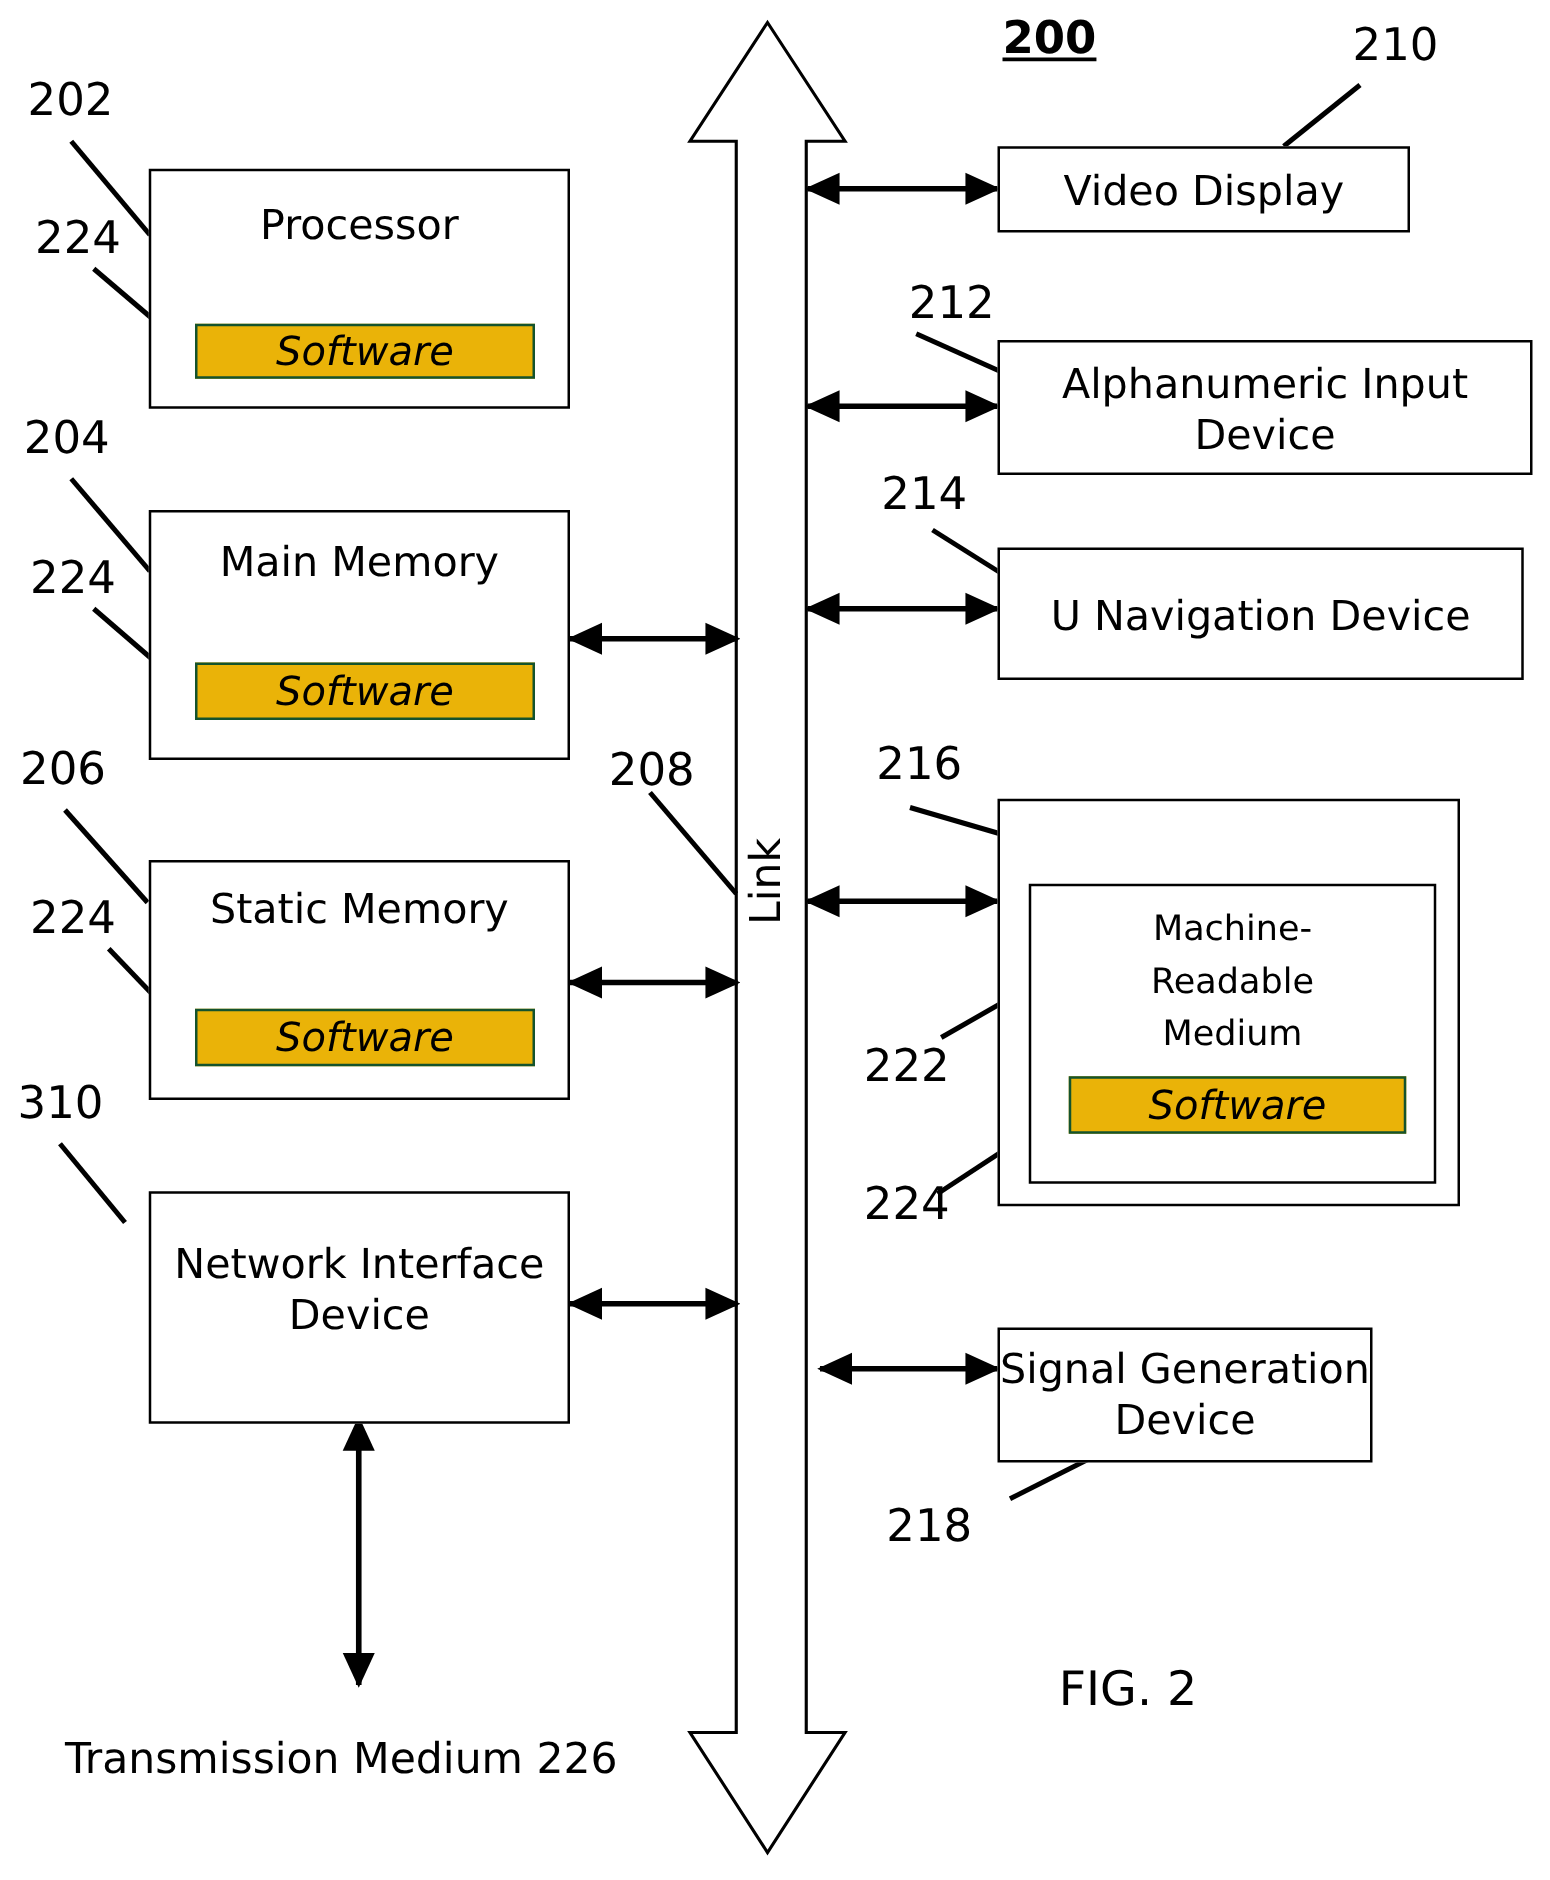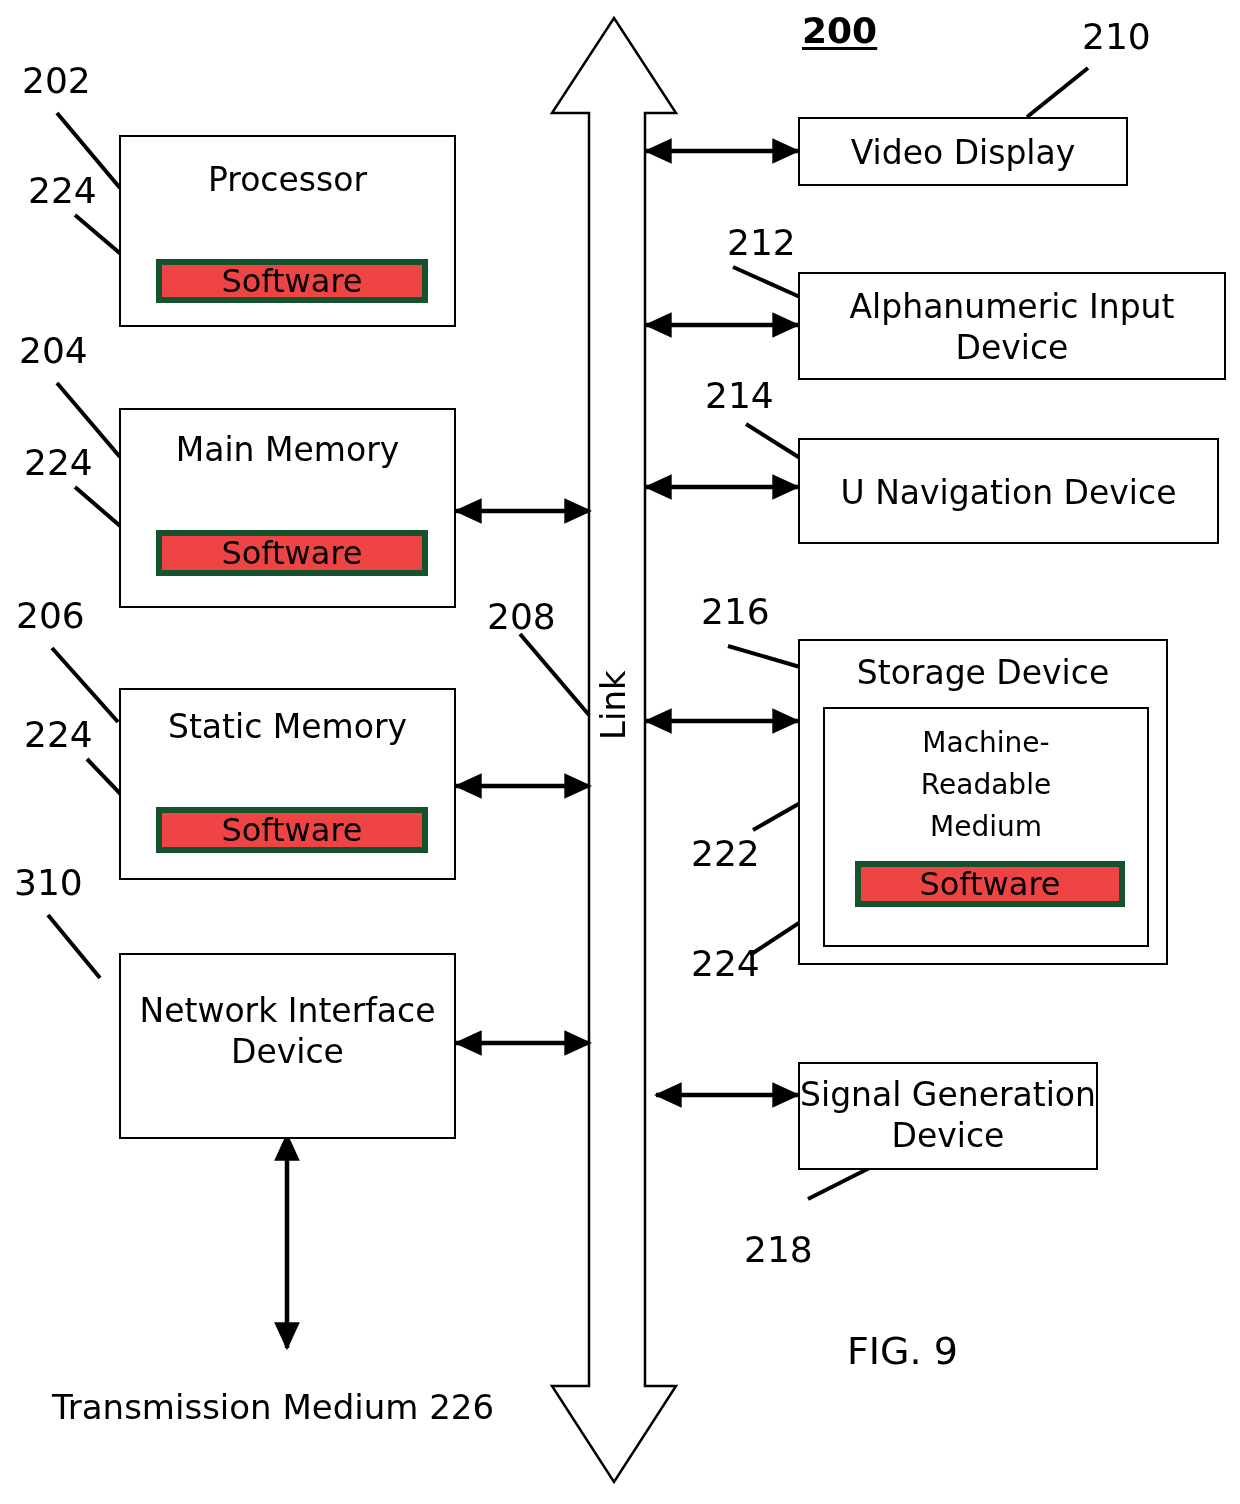--- a/index.html
+++ b/index.html
@@ -28,27 +28,28 @@
     position: absolute;
     left: 0;
     right: 0;
     text-align: center;
     font-size: 33px;
     line-height: 41px;
     white-space: pre-line;
   }
   .inner-box {
     position: absolute;
-    border: 6px solid #14532d;
-    background: #ef4444;
+    border: 2px solid #14532d;
+    background: #eab308;
     box-sizing: border-box;
     display: flex;
     align-items: center;
     justify-content: center;
     font-size: 32px;
+    font-style: italic;
   }
   .refnum {
     position: absolute;
     font-size: 36px;
     line-height: 38px;
     white-space: nowrap;
   }
   .refnum.underline {
     text-decoration: underline;
     text-underline-offset: 4px;
@@ -170,21 +171,20 @@
   <div class="box" style="left:798px; top:272px; width:428px; height:108px;">
     <div class="box-title" style="top:12px;">Alphanumeric Input
 Device</div>
   </div>
 
   <div class="box" style="left:798px; top:438px; width:421px; height:106px;">
     <div class="box-title" style="top:32px;">U Navigation Device</div>
   </div>
 
   <div class="box" style="left:798px; top:639px; width:370px; height:326px;">
-    <div class="box-title" style="top:11px;">Storage Device</div>
 
     <div class="box" style="left:23px; top:66px; width:326px; height:240px; border-width:2px;">
       <div class="box-title" style="top:13px; font-size:28px; line-height:42px;">Machine-
 Readable
 Medium</div>
 
       <div class="inner-box" style="left:30px; top:152px; width:270px; height:46px;">
         <span>Software</span>
       </div>
     </div>
@@ -209,21 +209,21 @@
   <div class="refnum" style="left:14px; top:864px;">310</div>
 
   <div class="refnum underline" style="left:802px; top:12px;">200</div>
 
   <div class="refnum" style="left:1082px; top:18px;">210</div>
   <div class="refnum" style="left:727px; top:224px;">212</div>
   <div class="refnum" style="left:705px; top:377px;">214</div>
   <div class="refnum" style="left:701px; top:593px;">216</div>
   <div class="refnum" style="left:691px; top:835px;">222</div>
   <div class="refnum" style="left:691px; top:945px;">224</div>
-  <div class="refnum" style="left:744px; top:1203px;margin-top:28px;">218</div>
+  <div class="refnum" style="left:709px; top:1203px;">218</div>
 
   <div class="refnum" style="left:487px; top:598px;">208</div>
 
   <div class="plaintext" style="left:52px; top:1388px;">Transmission Medium 226</div>
 
-  <div class="figlabel" style="left:847px; top:1331px;">FIG. 9</div>
+  <div class="figlabel" style="left:847px; top:1331px;">FIG. 2</div>
 
 </div>
 
 </body></html>

